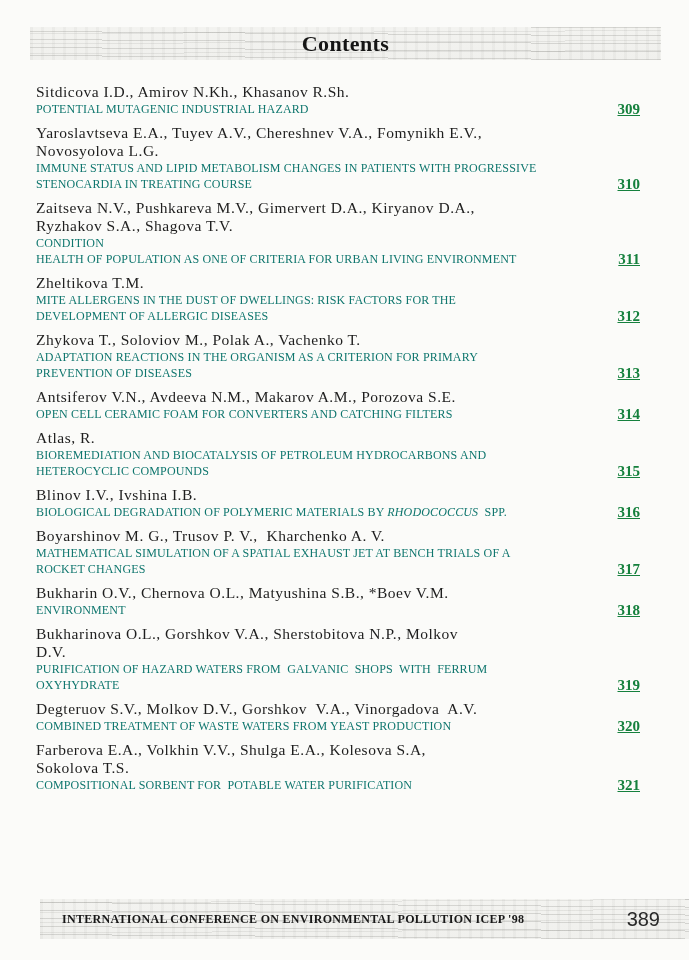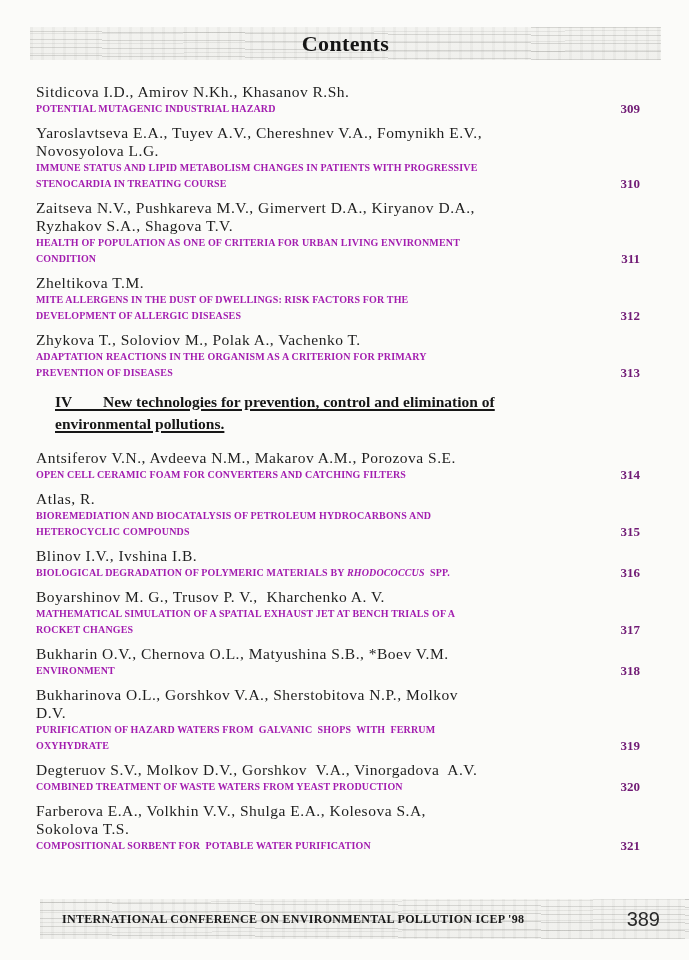--- a/index.html
+++ b/index.html
@@ -29,24 +29,24 @@
 
   .content{position:absolute;left:36px;right:49px;top:83px;}
 
   .entry{margin-bottom:7px;}
   .authors{
     font-size:15.5px;line-height:18px;letter-spacing:0.5px;color:#1e1e1e;
     white-space:pre-wrap;
   }
   .title-row{display:flex;justify-content:space-between;align-items:flex-end;}
   .title{
-    font-weight:bold;font-size:10px;line-height:16px;letter-spacing:0.15px;
-    color:#a21caf;white-space:pre-wrap;max-width:548px;
+    font-weight:normal;font-size:12px;line-height:16px;letter-spacing:0.15px;
+    color:#0f766e;white-space:pre-wrap;max-width:548px;
   }
-  .pgnum{font-weight:bold;font-size:13px;line-height:16px;color:#701a75;}
+  .pgnum{font-weight:bold;font-size:15px;line-height:16px;color:#15803d;text-decoration:underline;}
   .it{font-style:italic;}
 
   .section-heading{
     margin:10px 0 14px 19px;
     font-weight:bold;font-size:15.5px;line-height:22px;color:#171717;
   }
   .section-heading .hl{display:block;}
   .section-heading .ul{
     text-decoration:underline;
     text-decoration-thickness:2px;
@@ -88,44 +88,40 @@
         <div class="entry">
           <div class="authors"><div>Yaroslavtseva E.A., Tuyev A.V., Chereshnev V.A., Fomynikh E.V.,</div><div>Novosyolova L.G.</div></div>
           <div class="title-row">
             <div class="title"><div><span>IMMUNE STATUS AND LIPID METABOLISM CHANGES IN PATIENTS WITH PROGRESSIVE</span></div><div><span>STENOCARDIA IN TREATING COURSE</span></div></div>
             <div class="pgnum">310</div>
           </div>
         </div>
         <div class="entry">
           <div class="authors"><div>Zaitseva N.V., Pushkareva M.V., Gimervert D.A., Kiryanov D.A.,</div><div>Ryzhakov S.A., Shagova T.V.</div></div>
           <div class="title-row">
-            <div class="title"><div><span>HEALTH OF POPULATION AS ONE OF CRITERIA FOR URBAN LIVING ENVIRONMENT</span></div><div><span>CONDITION</span></div></div>
+            <div class="title"><div><span>CONDITION</span></div><div><span>HEALTH OF POPULATION AS ONE OF CRITERIA FOR URBAN LIVING ENVIRONMENT</span></div></div>
             <div class="pgnum">311</div>
           </div>
         </div>
         <div class="entry">
           <div class="authors"><div>Zheltikova T.M.</div></div>
           <div class="title-row">
             <div class="title"><div><span>MITE ALLERGENS IN THE DUST OF DWELLINGS: RISK FACTORS FOR THE</span></div><div><span>DEVELOPMENT OF ALLERGIC DISEASES</span></div></div>
             <div class="pgnum">312</div>
           </div>
         </div>
         <div class="entry">
           <div class="authors"><div>Zhykova T., Soloviov M., Polak A., Vachenko T.</div></div>
           <div class="title-row">
             <div class="title"><div><span>ADAPTATION REACTIONS IN THE ORGANISM AS A CRITERION FOR PRIMARY</span></div><div><span>PREVENTION OF DISEASES</span></div></div>
             <div class="pgnum">313</div>
           </div>
         </div>
       </div>
 
-    <div class="section-heading" id="section-heading">
-        <span class="hl"><span class="ul">IV        New technologies for prevention, control and elimination of</span></span>
-        <span class="hl"><span class="ul">environmental pollutions.</span></span>
-      </div>
 
     <div id="entries-2">
         <div class="entry">
           <div class="authors"><div>Antsiferov V.N., Avdeeva N.M., Makarov A.M., Porozova S.E.</div></div>
           <div class="title-row">
             <div class="title"><div><span>OPEN CELL CERAMIC FOAM FOR CONVERTERS AND CATCHING FILTERS</span></div></div>
             <div class="pgnum">314</div>
           </div>
         </div>
         <div class="entry">

